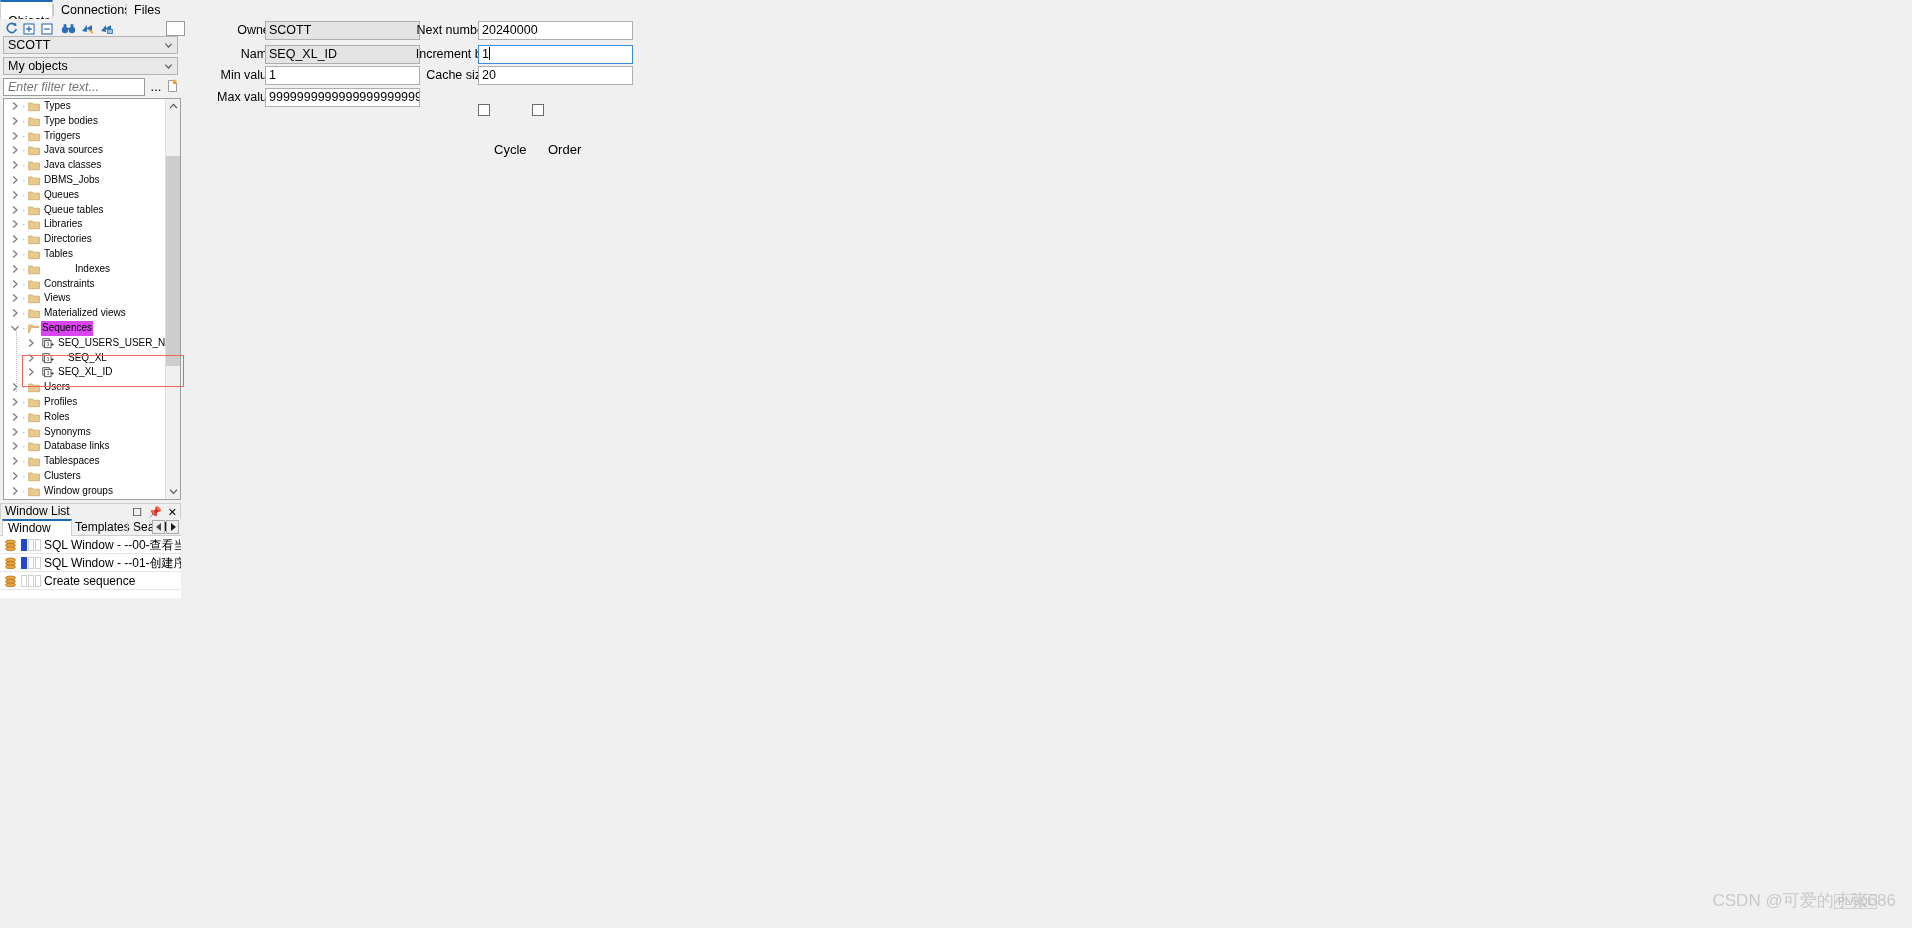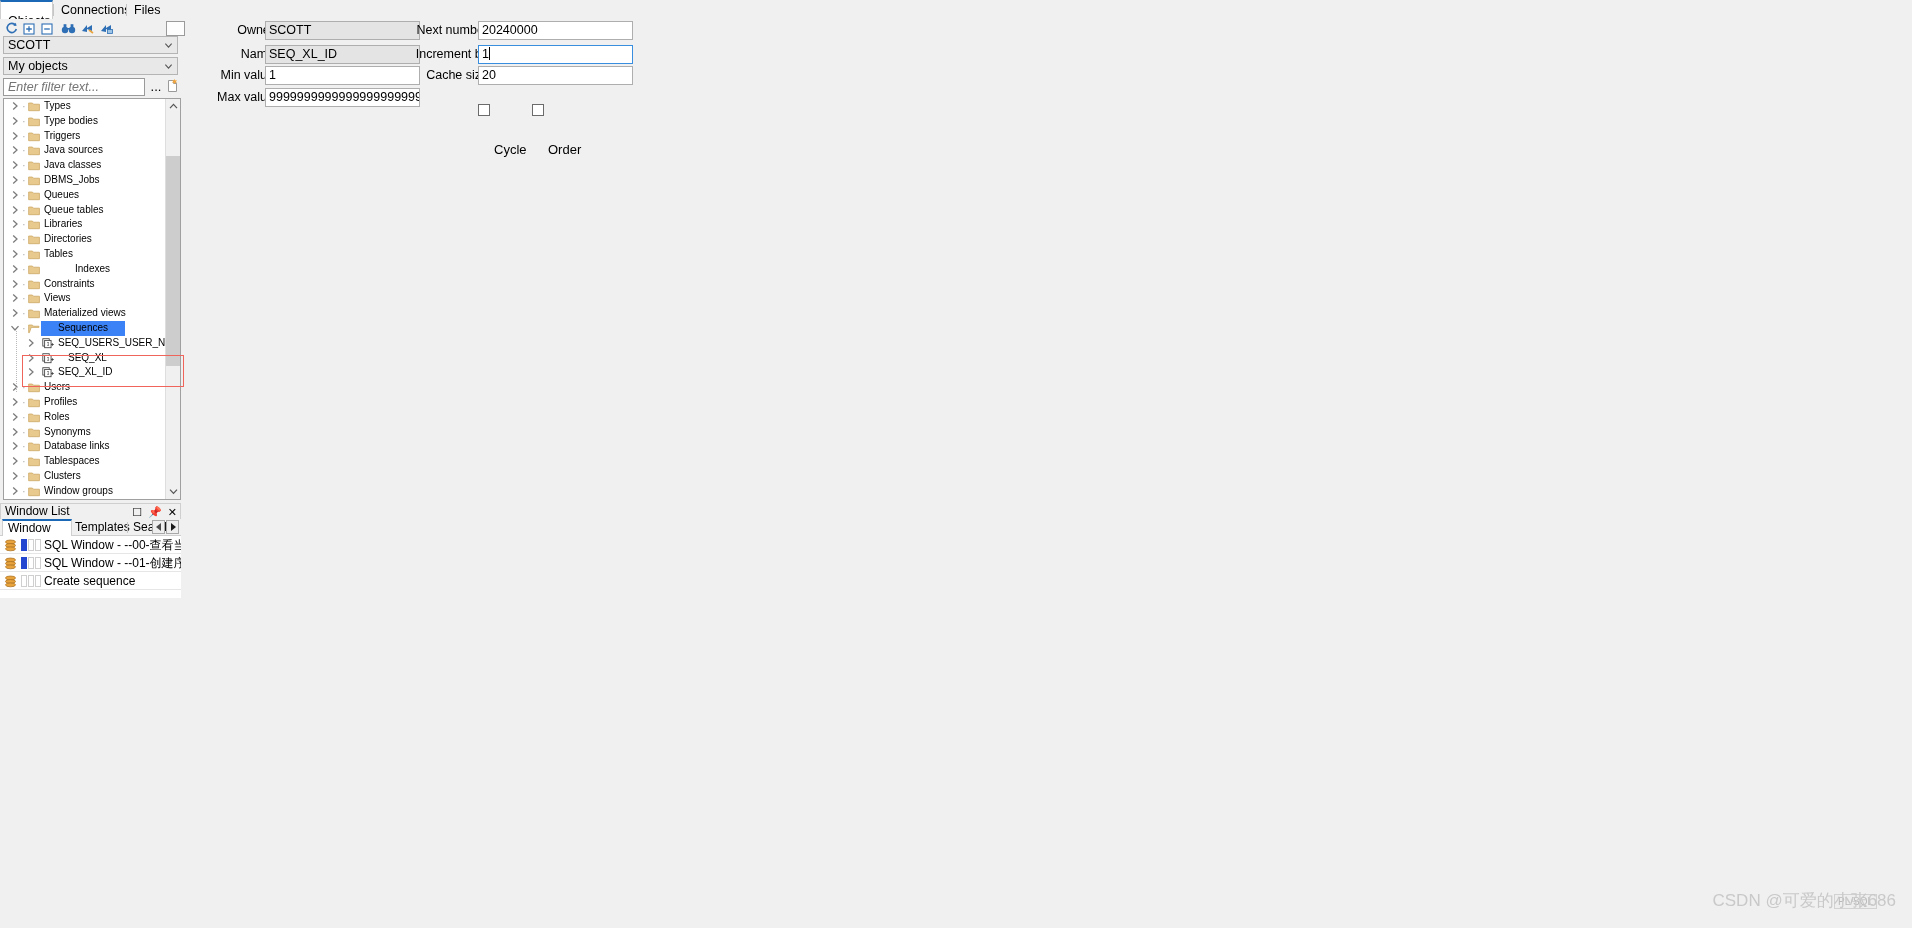--- a/index.html
+++ b/index.html
@@ -116,22 +116,22 @@
   .trow .dots{
     position:absolute; top:0; color:#b0b0b0; font-size:11px;
   }
   .folder{
     position:absolute; top:2px; width:13px; height:11px;
   }
   .trow .lbl{
     position:absolute; top:0; font-size:10px; color:#000;
   }
   .trow.sel .lbl{
-    background:#3b82f6;
-    padding:0 17px;
+    background:#d946ef;
+    padding:0 1px;
     margin-left:-3px;
   }
   
   #tree .guide{
     position:absolute; left:12px; width:1px;
     background-image:linear-gradient(to bottom,#b9b9b9 1px,transparent 1px);
     background-size:1px 2px;
   }
   
   #tree-sb{

